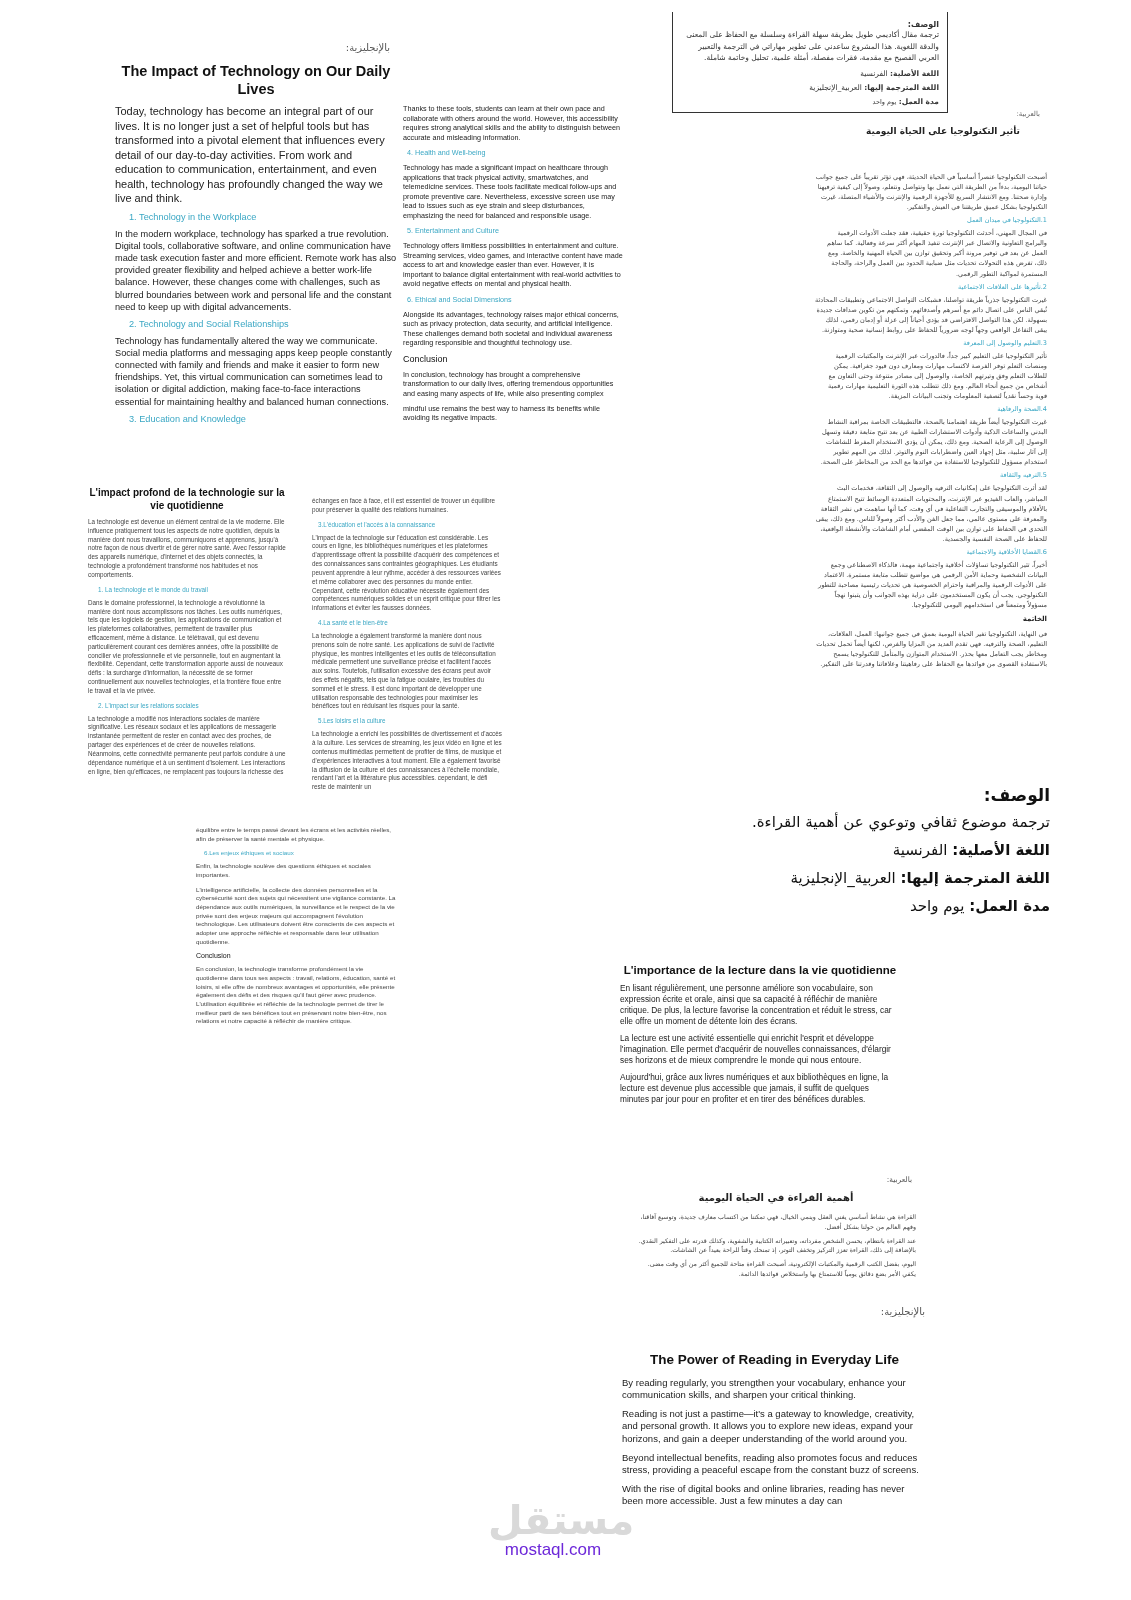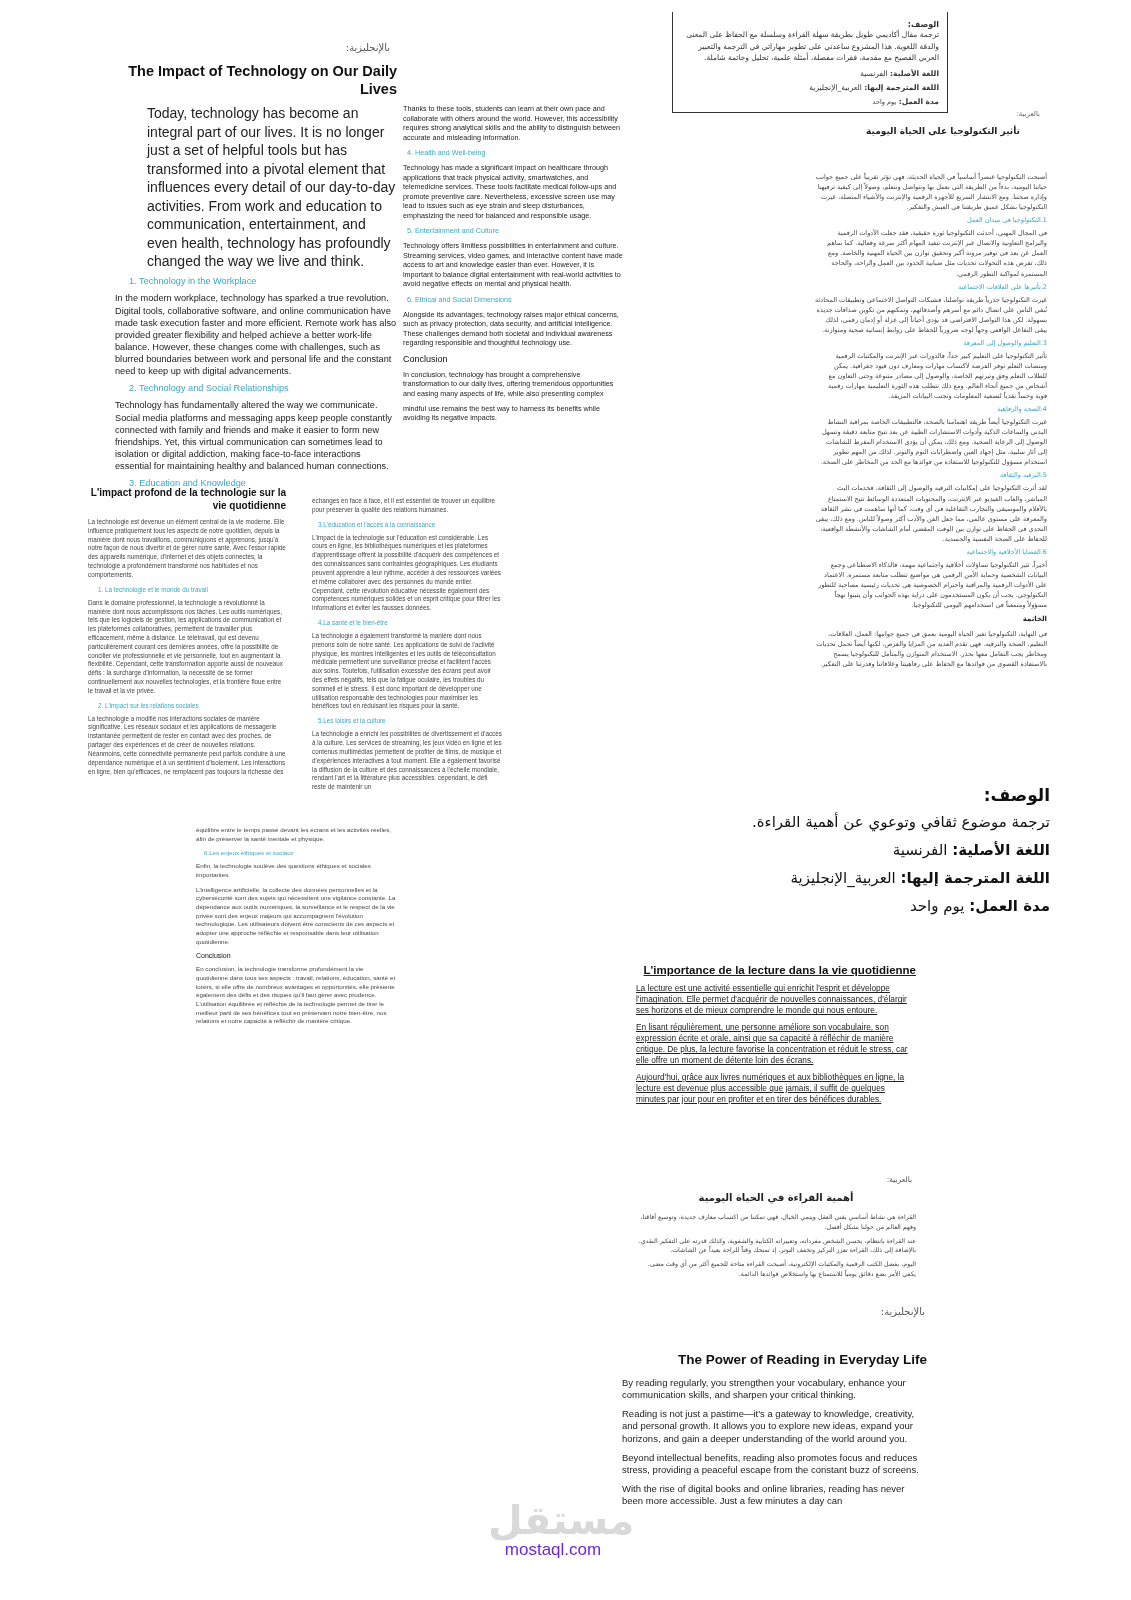--- a/index.html
+++ b/index.html
@@ -1,38 +1,38 @@
 <!DOCTYPE html>
 <html><head>
 <meta charset="utf-8">
 <style>
   html, body { margin:0; padding:0; }
   body { width:1131px; height:1600px; background:#ffffff; position:relative; overflow:hidden; font-family:"Liberation Sans", sans-serif; color:#222; }
   .abs { position:absolute; }
   .p { margin:0 0 6px 0; line-height:1.32; }
   .h { color:#3aa7c4; margin:2px 0 6px 14px; }
-  .ttl { font-weight:bold; text-align:right; color:#111; margin:0 0 6px 0; line-height:1.25; }
+  .ttl { font-weight:bold; text-align:center; color:#111; margin:0 0 6px 0; line-height:1.25; }
   .rtl { direction:rtl; text-align:right; }
   .ar { font-family:"DejaVu Sans", sans-serif; }
   .lbl { font-weight:bold; }
   .box { border:1.5px solid #333; border-top:none; }
   .concl { font-weight:normal; color:#111; margin:4px 0 6px 0; }
   .wm { color:#d9d9d9; font-weight:bold; }
   .faded { color:#444; }
   .ar-p { font-size:6.5px; line-height:1.55; color:#444; margin:0 0 4px 0; }
   .ar-h { font-size:6.5px; color:#3aa7c4; margin:2px 0 4px 0; }
 </style>
 </head>
 <body>
 
 <div class="abs ar rtl" style="left:300px; top:42px; width:90px; font-size:10px; color:#555;">بالإنجليزية:</div>
 
 <div class="abs" style="left:115px; top:62px; width:282px;">
   <div class="ttl" style="font-size:14.5px;">The Impact of Technology on Our Daily Lives</div>
-  <p class="p" style="font-size:14px;margin-left:32px;">Today, technology has become an integral part of our lives. It is no longer just a set of helpful tools but has transformed into a pivotal element that influences every detail of our day-to-day activities. From work and education to communication, entertainment, and even health, technology has profoundly changed the way we live and think.</p>
+  <p class="p" style="font-size:11px;">Today, technology has become an integral part of our lives. It is no longer just a set of helpful tools but has transformed into a pivotal element that influences every detail of our day-to-day activities. From work and education to communication, entertainment, and even health, technology has profoundly changed the way we live and think.</p>
   <div class="h" style="font-size:9.2px;">1. Technology in the Workplace</div>
   <p class="p" style="font-size:9.2px;">In the modern workplace, technology has sparked a true revolution. Digital tools, collaborative software, and online communication have made task execution faster and more efficient. Remote work has also provided greater flexibility and helped achieve a better work-life balance. However, these changes come with challenges, such as blurred boundaries between work and personal life and the constant need to keep up with digital advancements.</p>
   <div class="h" style="font-size:9.2px;">2. Technology and Social Relationships</div>
   <p class="p" style="font-size:9.2px;">Technology has fundamentally altered the way we communicate. Social media platforms and messaging apps keep people constantly connected with family and friends and make it easier to form new friendships. Yet, this virtual communication can sometimes lead to isolation or digital addiction, making face-to-face interactions essential for maintaining healthy and balanced human connections.</p>
   <div class="h" style="font-size:9.2px;">3. Education and Knowledge</div>
 </div>
 
 <div class="abs" style="left:403px; top:104px; width:220px; overflow:hidden;">
   <p class="p" style="font-size:7.2px;">Thanks to these tools, students can learn at their own pace and collaborate with others around the world. However, this accessibility requires strong analytical skills and the ability to distinguish between accurate and misleading information.</p>
   <div class="h" style="font-size:7.2px; margin-left:4px;">4. Health and Well-being</div>
@@ -122,24 +122,24 @@
   <div style="font-size:15px; margin-bottom:10px;">
     <span class="lbl">اللغة المترجمة إليها:</span>
     <span>العربية_الإنجليزية</span>
   </div>
   <div style="font-size:15px;">
     <span class="lbl">مدة العمل:</span>
     <span>يوم واحد</span>
   </div>
 </div>
 
-<div class="abs" style="left:636px; top:963px; width:280px;text-decoration:underline;">
+<div class="abs" style="left:620px; top:963px; width:280px;">
   <div class="ttl" style="font-size:11.5px;">L'importance de la lecture dans la vie quotidienne</div>
+  <p class="p" style="font-size:8.3px;">En lisant régulièrement, une personne améliore son vocabulaire, son expression écrite et orale, ainsi que sa capacité à réfléchir de manière critique. De plus, la lecture favorise la concentration et réduit le stress, car elle offre un moment de détente loin des écrans.</p>
   <p class="p" style="font-size:8.3px;">La lecture est une activité essentielle qui enrichit l'esprit et développe l'imagination. Elle permet d'acquérir de nouvelles connaissances, d'élargir ses horizons et de mieux comprendre le monde qui nous entoure.</p>
-  <p class="p" style="font-size:8.3px;">En lisant régulièrement, une personne améliore son vocabulaire, son expression écrite et orale, ainsi que sa capacité à réfléchir de manière critique. De plus, la lecture favorise la concentration et réduit le stress, car elle offre un moment de détente loin des écrans.</p>
   <p class="p" style="font-size:8.3px;">Aujourd'hui, grâce aux livres numériques et aux bibliothèques en ligne, la lecture est devenue plus accessible que jamais, il suffit de quelques minutes par jour pour en profiter et en tirer des bénéfices durables.</p>
 </div>
 
 <div class="abs ar rtl" style="left:820px; top:1175px; width:92px; font-size:7.5px; color:#555;">بالعربية:</div>
 <div class="abs ar" style="left:636px; top:1192px; width:280px; text-align:center; font-size:10px; font-weight:bold; color:#222;">أهمية القراءة في الحياة اليومية</div>
 <div class="abs ar rtl" style="left:636px; top:1212px; width:280px;">
   <p class="ar-p" style="font-size:6.3px;">القراءة هي نشاط أساسي يغني العقل وينمي الخيال، فهي تمكننا من اكتساب معارف جديدة، وتوسيع آفاقنا، وفهم العالم من حولنا بشكل أفضل.</p>
   <p class="ar-p" style="font-size:6.3px;">عند القراءة بانتظام، يحسن الشخص مفرداته، وتعبيراته الكتابية والشفوية، وكذلك قدرته على التفكير النقدي. بالإضافة إلى ذلك، القراءة تعزز التركيز وتخفف التوتر، إذ تمنحك وقتاً للراحة بعيداً عن الشاشات.</p>
   <p class="ar-p" style="font-size:6.3px;">اليوم، بفضل الكتب الرقمية والمكتبات الإلكترونية، أصبحت القراءة متاحة للجميع أكثر من أي وقت مضى. يكفي الأمر بضع دقائق يومياً للاستمتاع بها واستخلاص فوائدها الدائمة.</p>
 </div>

